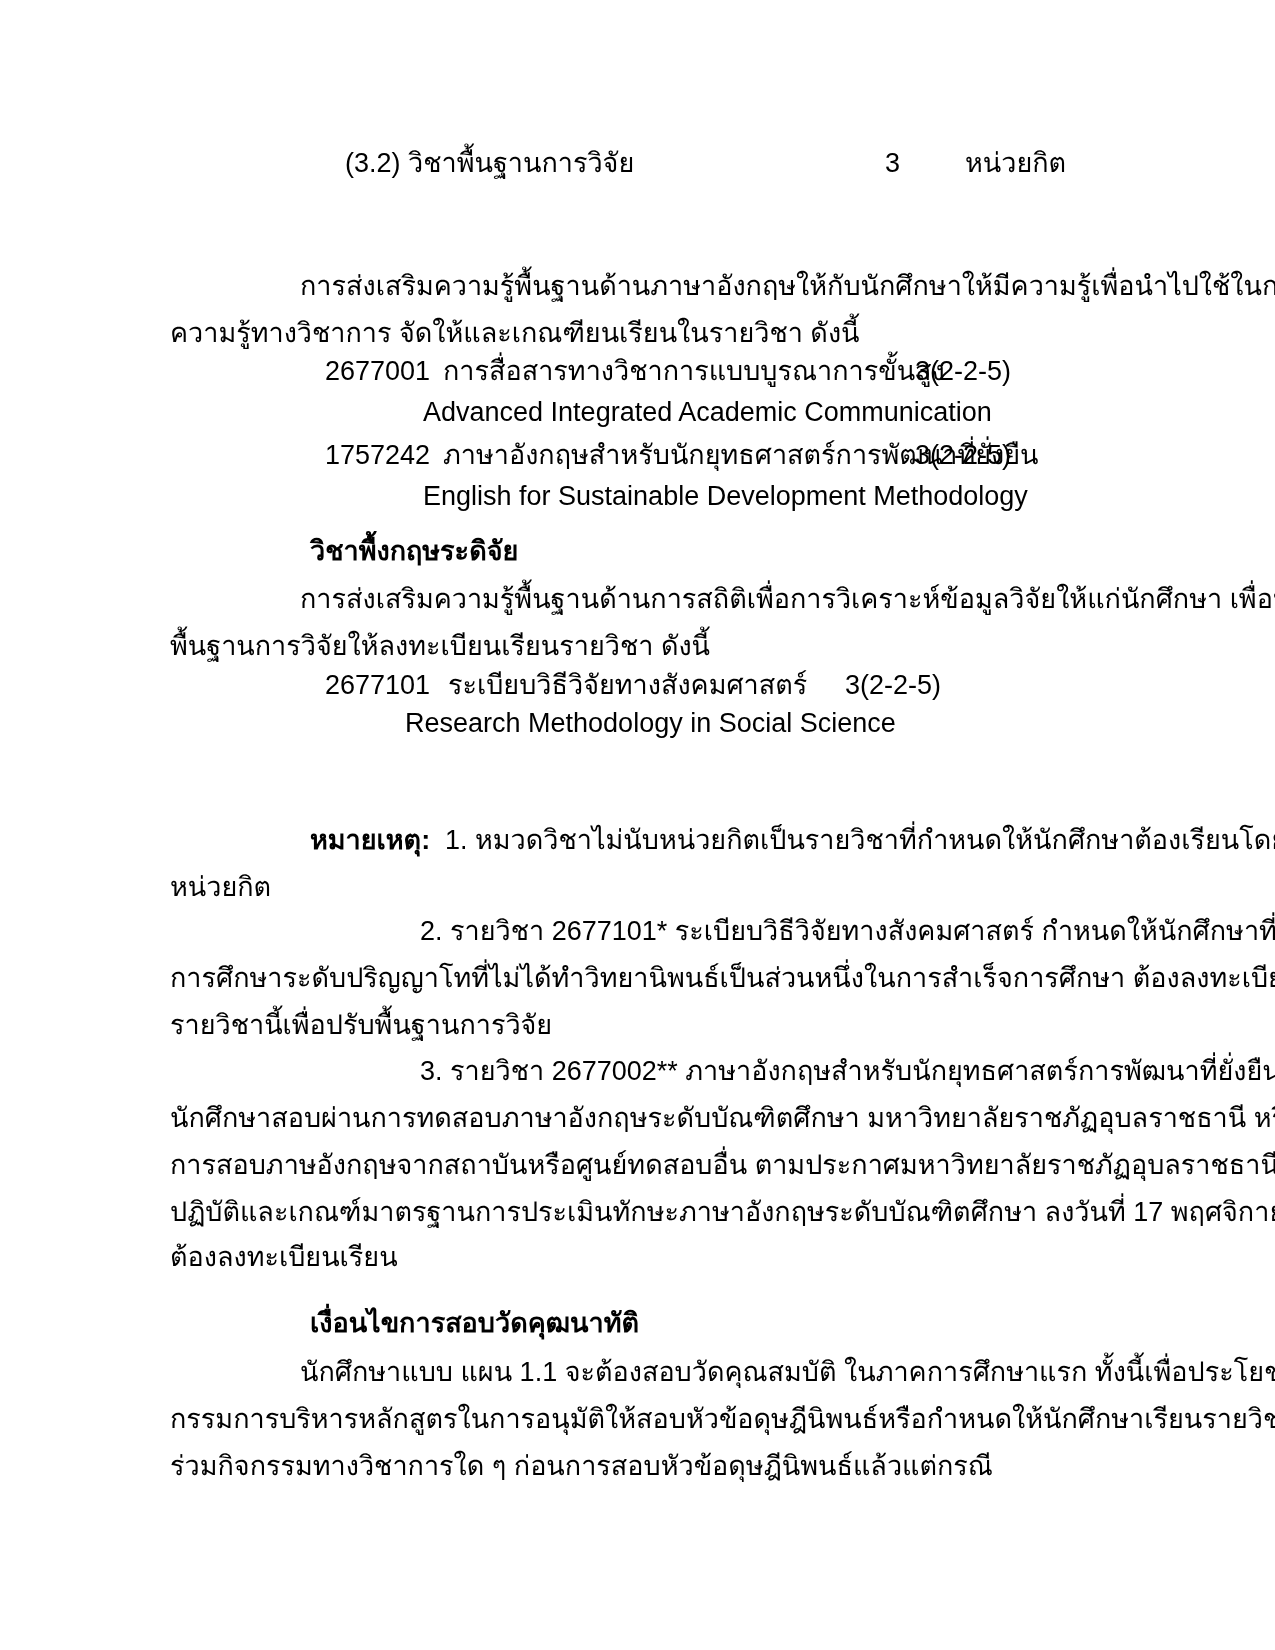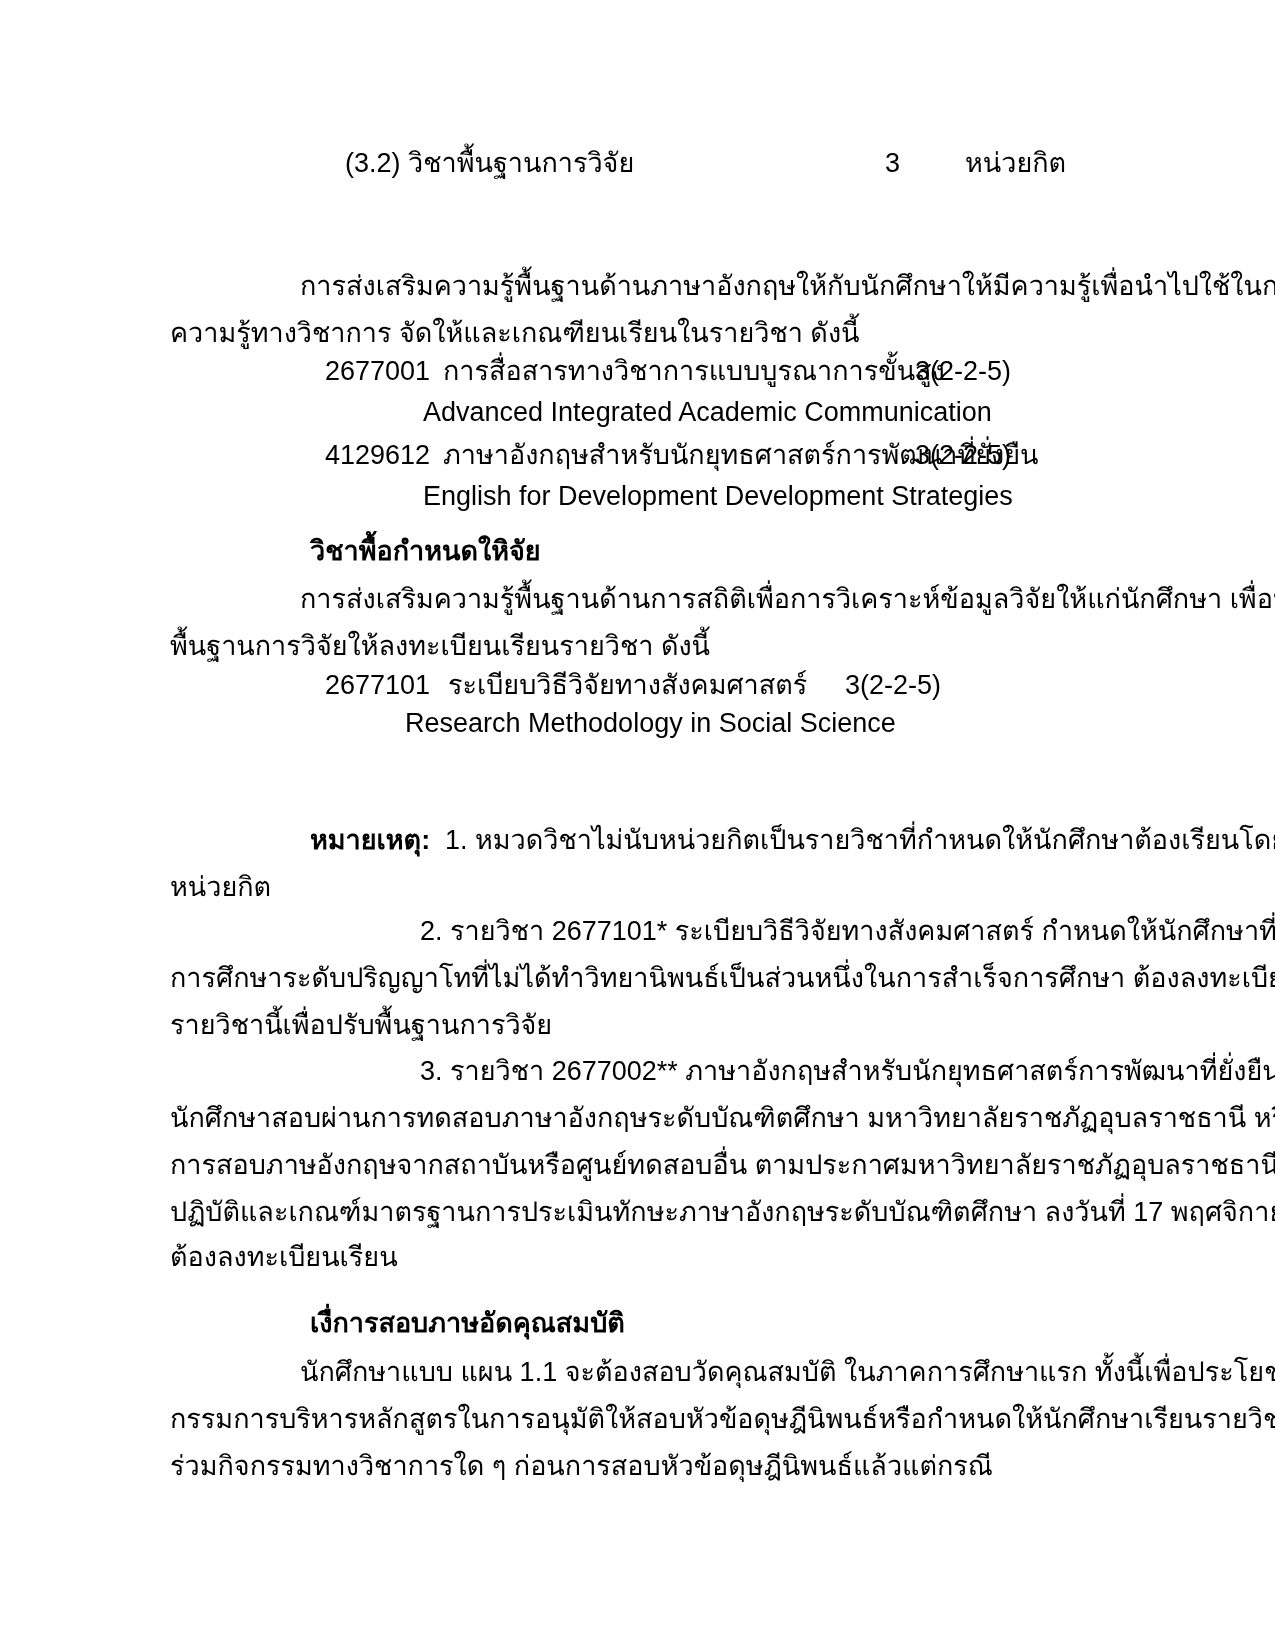--- a/index.html
+++ b/index.html
@@ -55,30 +55,30 @@
 
   <div class="row" style="top:348px">
     <span class="t" style="left:325px">2677001</span>
     <span class="t" style="left:443px">การสื่อสารทางวิชาการแบบบูรณาการขั้นสูง</span>
     <span class="t" style="left:915px">3(2-2-5)</span>
   </div>
   <div class="row" style="top:389px">
     <span class="t" style="left:423px">Advanced Integrated Academic Communication</span>
   </div>
   <div class="row" style="top:432px">
-    <span class="t" style="left:325px">4129612</span>
+    <span class="t" style="left:325px">1757242</span>
     <span class="t" style="left:443px">ภาษาอังกฤษสำหรับนักยุทธศาสตร์การพัฒนาที่ยั่งยืน</span>
     <span class="t" style="left:915px">3(2-2-5)</span>
   </div>
   <div class="row" style="top:473px">
-    <span class="t" style="left:423px">English for Development Development Strategies</span>
+    <span class="t" style="left:423px">English for Sustainable Development Methodology</span>
   </div>
 
   <div class="row" style="top:528px">
-    <span class="t b" style="left:310px">วิชาพื้อกำหนดใหิจัย</span>
+    <span class="t b" style="left:310px">วิชาพื้งกฤษระดิจัย</span>
   </div>
   <div class="row" style="top:576px">
     <span class="t" style="left:300px">การส่งเสริมความรู้พื้นฐานด้านการสถิติเพื่อการวิเคราะห์ข้อมูลวิจัยให้แก่นักศึกษา เพื่อปรับ</span>
   </div>
   <div class="row" style="top:623px">
     <span class="t" style="left:170px">พื้นฐานการวิจัยให้ลงทะเบียนเรียนรายวิชา  ดังนี้</span>
   </div>
   <div class="row" style="top:662px">
     <span class="t" style="left:325px">2677101</span>
     <span class="t" style="left:448px">ระเบียบวิธีวิจัยทางสังคมศาสตร์</span>
@@ -116,21 +116,21 @@
     <span class="t" style="left:170px">การสอบภาษอังกฤษจากสถาบันหรือศูนย์ทดสอบอื่น ตามประกาศมหาวิทยาลัยราชภัฏอุบลราชธานี เรื่อง ข้อ</span>
   </div>
   <div class="row" style="top:1189px">
     <span class="t" style="left:170px">ปฏิบัติและเกณฑ์มาตรฐานการประเมินทักษะภาษาอังกฤษระดับบัณฑิตศึกษา ลงวันที่ 17 พฤศจิกายน 2561 ไม่</span>
   </div>
   <div class="row" style="top:1234px">
     <span class="t" style="left:170px">ต้องลงทะเบียนเรียน</span>
   </div>
 
   <div class="row" style="top:1300px">
-    <span class="t b" style="left:310px">เงื่การสอบภาษอัดคุณสมบัติ</span>
+    <span class="t b" style="left:310px">เงื่อนไขการสอบวัดคุฒนาทัติ</span>
   </div>
   <div class="row" style="top:1349px">
     <span class="t" style="left:300px">นักศึกษาแบบ แผน 1.1 จะต้องสอบวัดคุณสมบัติ ในภาคการศึกษาแรก ทั้งนี้เพื่อประโยชน์แก่</span>
   </div>
   <div class="row" style="top:1396px">
     <span class="t" style="left:170px">กรรมการบริหารหลักสูตรในการอนุมัติให้สอบหัวข้อดุษฎีนิพนธ์หรือกำหนดให้นักศึกษาเรียนรายวิชาเพิ่มเติม หรือ</span>
   </div>
   <div class="row" style="top:1443px">
     <span class="t" style="left:170px">ร่วมกิจกรรมทางวิชาการใด ๆ ก่อนการสอบหัวข้อดุษฎีนิพนธ์แล้วแต่กรณี</span>
   </div>

